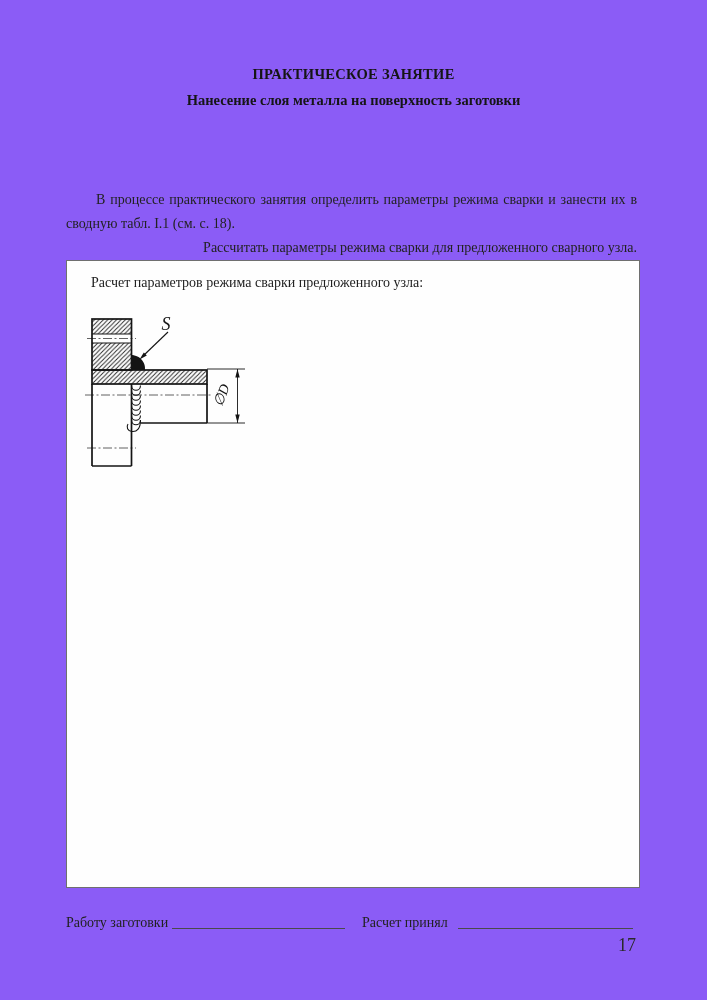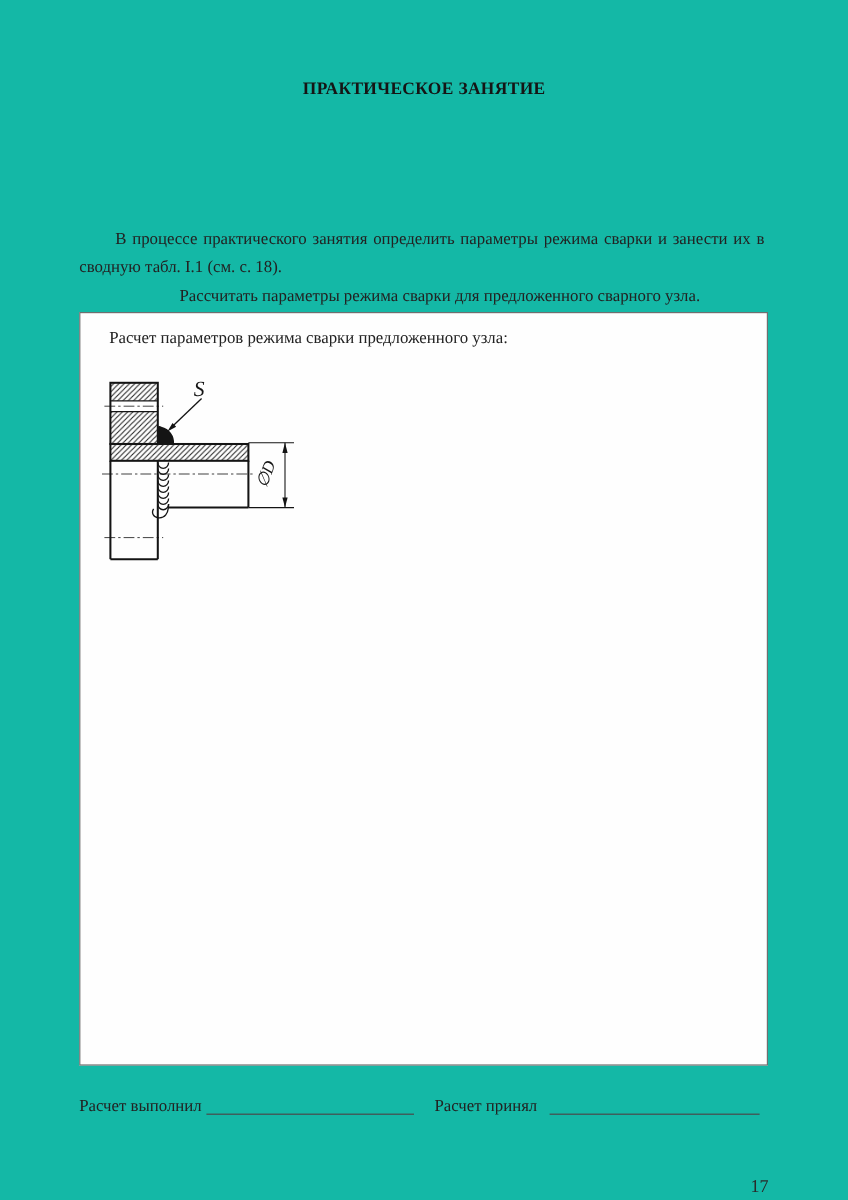--- a/index.html
+++ b/index.html
@@ -4,21 +4,21 @@
 <style>
   html, body {
     margin: 0;
     padding: 0;
     background: #ffffff;
   }
   .page {
     position: relative;
     width: 707px;
     height: 1000px;
-    background: #14b8a6;
+    background: #8b5cf6;
     font-family: "Liberation Serif", "DejaVu Serif", serif;
     color: #1e1e1e;
     overflow: hidden;
   }
   .t-center {
     position: absolute;
     left: 0;
     width: 707px;
     text-align: center;
     font-weight: bold;
@@ -34,21 +34,21 @@
     left: 66px;
     width: 571px;
     font-size: 14px;
     line-height: 24px;
     text-align: justify;
     text-indent: 30px;
     color: #222222;
     margin-top: 24px;
   }
   .par1 { top: 164px; }
-  .par2 { top: 212px; text-align: center; }
+  .par2 { top: 212px; text-align: right; }
   .calc-box {
     position: absolute;
     left: 66px;
     top: 260px;
     width: 572px;
     height: 626px;
     border: 1.5px solid #6f6f6f;
     background: #fefefe;
   }
   .calc-box-heading {
@@ -79,32 +79,32 @@
     position: absolute;
     top: 928px;
     height: 0;
     border-bottom: 1.3px solid #4a4a4a;
   }
   .page-number {
     position: absolute;
     left: 618px;
     top: 935px;
     width: 30px;
-    text-align: center;
-    font-size: 15px;
+    text-align: left;
+    font-size: 18px;
     color: #2a2a2a;
-    margin-top: 46px;
   }
 </style>
 </head>
 <body>
 
 <div class="page">
 
   <div class="t-center title1">ПРАКТИЧЕСКОЕ ЗАНЯТИЕ</div>
+  <div class="t-center title2">Нанесение слоя металла на поверхность заготовки</div>
 
   <div class="body-par par1">В процессе практического занятия определить параметры режима сварки и занести их в сводную табл. I.1 (см. с. 18).</div>
   <div class="body-par par2">Рассчитать параметры режима сварки для предложенного сварного узла.</div>
 
   <div class="calc-box">
     <div class="calc-box-heading">Расчет параметров режима сварки предложенного узла:</div>
 
     <svg class="drawing-svg" viewBox="0 0 175 172">
       <defs>
         <pattern id="hatch" patternUnits="userSpaceOnUse" width="4.4" height="4.4">
@@ -165,20 +165,20 @@
         <line x1="127" y1="61" x2="165" y2="61"></line>
         <line x1="127" y1="115" x2="165" y2="115"></line>
         <line x1="157.5" y1="61" x2="157.5" y2="115"></line>
       </g>
       <polygon points="157.5,61 155.3,69.5 159.7,69.5" fill="#141414"></polygon>
       <polygon points="157.5,115 155.3,106.5 159.7,106.5" fill="#141414"></polygon>
       <text x="144" y="90" font-size="14" font-style="italic" fill="#141414" text-anchor="middle" font-family="Liberation Serif, DejaVu Serif, serif" transform="rotate(-70 144 88)">∅D</text>
     </svg>
   </div>
 
-  <div class="sig-label" style="left:66px">Расчет выполнил</div>
+  <div class="sig-label" style="left:66px">Работу заготовки</div>
   <div class="sig-line" style="left:172px; width:173px"></div>
   <div class="sig-label" style="left:362px">Расчет принял</div>
   <div class="sig-line" style="left:458px; width:175px"></div>
 
   <div class="page-number">17</div>
 
 </div>
 
 </body></html>

